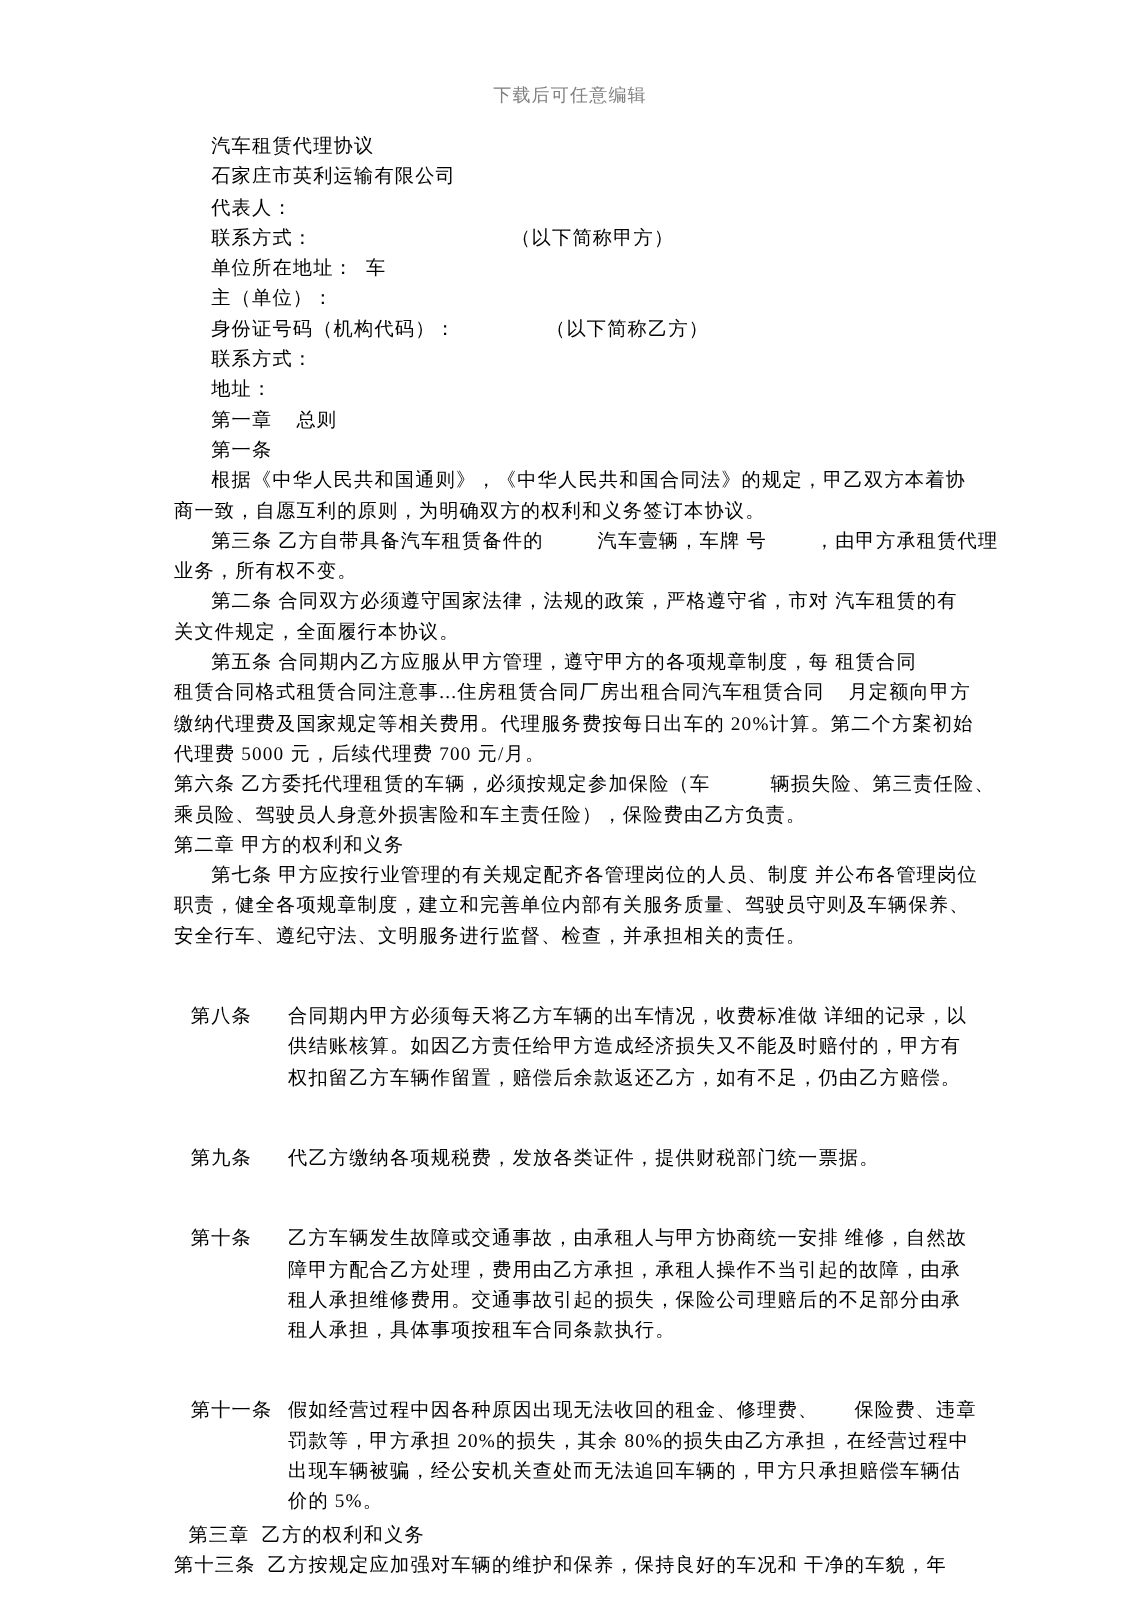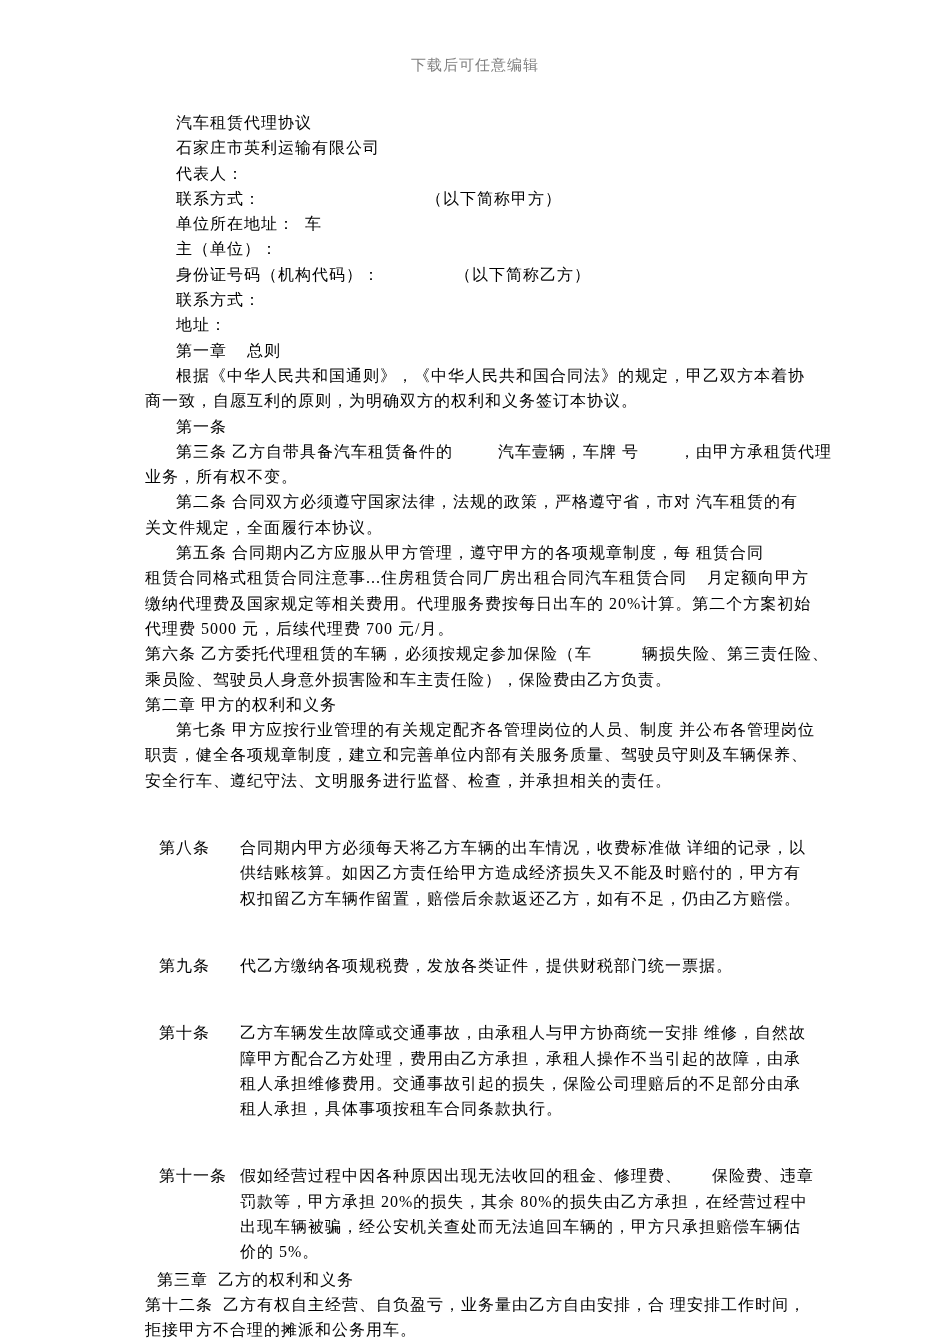--- a/index.html
+++ b/index.html
@@ -7,21 +7,21 @@
     position: relative;
     width: 950px;
     height: 1344px;
     background: #ffffff;
     overflow: hidden;
     font-family: "Liberation Serif", "DejaVu Serif", serif;
     color: #000000;
   }
   .watermark {
     position: absolute;
-    top: 56px;
+    top: 70px;
     left: 0;
     width: 100%;
     text-align: center;
     color: #7f7f7f;
     font-size: 15px;
     letter-spacing: 1px;
   }
   .content {
     position: absolute;
     top: 110px;
@@ -52,23 +52,23 @@
     <p class="p indent2">汽车租赁代理协议</p>
     <p class="p indent2">石家庄市英利运输有限公司</p>
     <p class="p indent2">代表人：</p>
     <p class="p indent2">联系方式：                                 （以下简称甲方）</p>
     <p class="p indent2">单位所在地址：  车</p>
     <p class="p indent2">主（单位）：</p>
     <p class="p indent2">身份证号码（机构代码）：               （以下简称乙方）</p>
     <p class="p indent2">联系方式：</p>
     <p class="p indent2">地址：</p>
     <p class="p indent2">第一章    总则</p>
+    <p class="p indent2">第一条</p>
     <p class="p indent2">根据《中华人民共和国通则》，《中华人民共和国合同法》的规定，甲乙双方本着协
 商一致，自愿互利的原则，为明确双方的权利和义务签订本协议。</p>
-    <p class="p indent2">第一条</p>
     <p class="p indent2">第三条 乙方自带具备汽车租赁备件的         汽车壹辆，车牌 号        ，由甲方承租赁代理
 业务，所有权不变。</p>
     <p class="p indent2">第二条 合同双方必须遵守国家法律，法规的政策，严格遵守省，市对 汽车租赁的有
 关文件规定，全面履行本协议。</p>
     <p class="p indent2">第五条 合同期内乙方应服从甲方管理，遵守甲方的各项规章制度，每 租赁合同</p>
     <p class="p">租赁合同格式租赁合同注意事...住房租赁合同厂房出租合同汽车租赁合同    月定额向甲方
 缴纳代理费及国家规定等相关费用。代理服务费按每日出车的 20%计算。第二个方案初始
 代理费 5000 元，后续代理费 700 元/月。</p>
     <p class="p">第六条 乙方委托代理租赁的车辆，必须按规定参加保险（车          辆损失险、第三责任险、
 乘员险、驾驶员人身意外损害险和车主责任险），保险费由乙方负责。</p>
@@ -82,17 +82,15 @@
     <p class="p hanging"><span class="hang-label">第九条</span><span>代乙方缴纳各项规税费，发放各类证件，提供财税部门统一票据。</span></p>
     <p class="p hanging"><span class="hang-label">第十条</span><span>乙方车辆发生故障或交通事故，由承租人与甲方协商统一安排 维修，自然故
 障甲方配合乙方处理，费用由乙方承担，承租人操作不当引起的故障，由承
 租人承担维修费用。交通事故引起的损失，保险公司理赔后的不足部分由承
 租人承担，具体事项按租车合同条款执行。</span></p>
     <p class="p hanging"><span class="hang-label">第十一条</span><span>假如经营过程中因各种原因出现无法收回的租金、修理费、      保险费、违章
 罚款等，甲方承担 20%的损失，其余 80%的损失由乙方承担，在经营过程中
 出现车辆被骗，经公安机关查处而无法追回车辆的，甲方只承担赔偿车辆估
 价的 5%。</span></p>
     <p class="p small-indent">第三章  乙方的权利和义务</p>
-    <p class="p">第十二条  乙方有权自主经营、自负盈亏，业务量由乙方自由安排，合 理安排工作时间，
-拒接甲方不合理的摊派和公务用车。</p>
     <p class="p">第十三条  乙方按规定应加强对车辆的维护和保养，保持良好的车况和 干净的车貌，年</p>
   </div>
 </div>
 
 </body></html>

